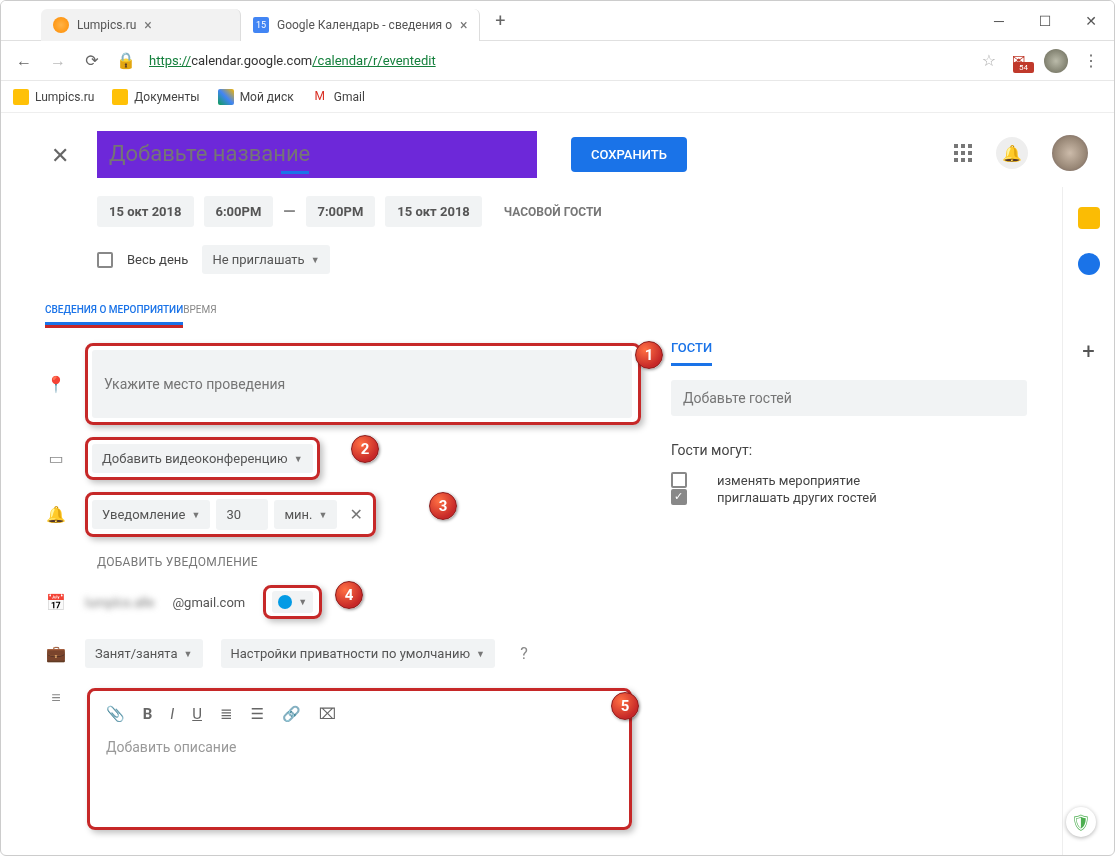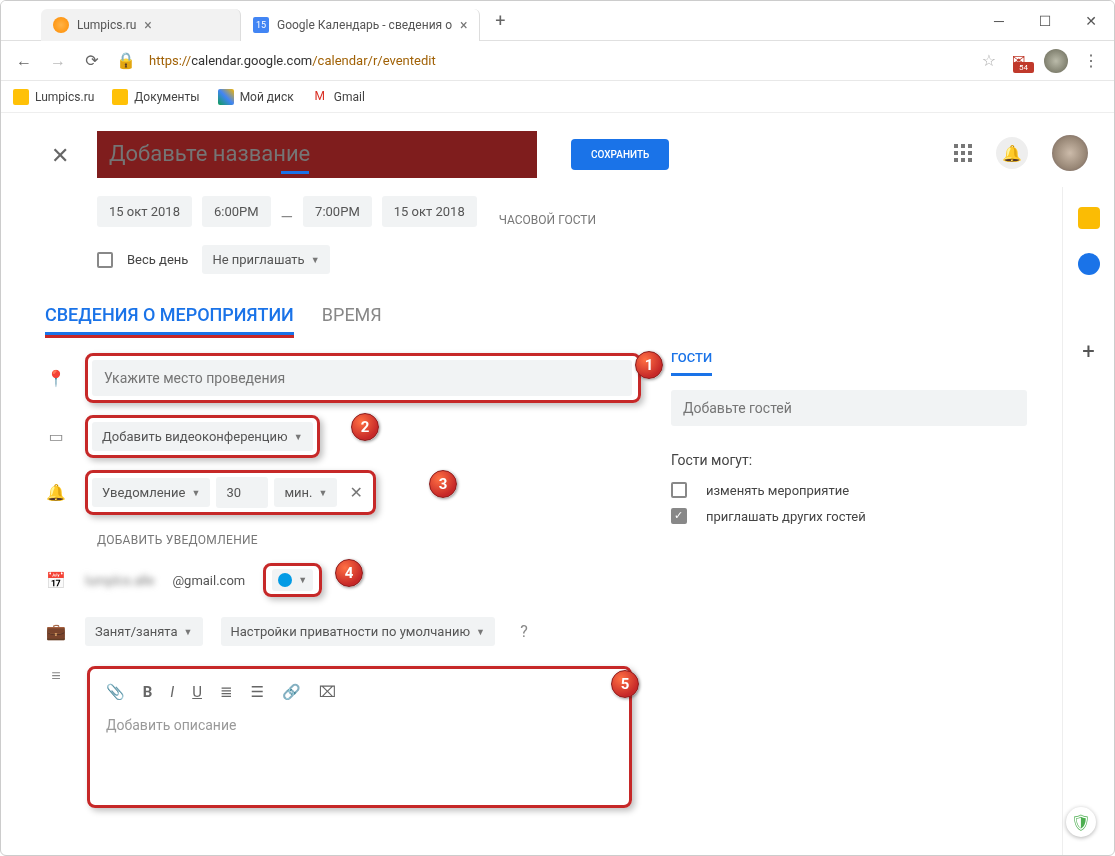--- a/index.html
+++ b/index.html
@@ -13,75 +13,75 @@
 .tab-icon.orange{background:radial-gradient(#ffb347,#ff8c00);}
 .tab-icon.blue{background:#4285f4;color:#fff;font-size:9px;display:flex;align-items:center;justify-content:center;border-radius:2px;}
 .tab-close{color:#777;font-size:14px;}
 .tab-add{margin-left:8px;color:#666;font-size:18px;width:24px;text-align:center;}
 .win-controls{margin-left:auto;display:flex;}
 .win-btn{width:46px;height:40px;display:flex;align-items:center;justify-content:center;font-size:14px;color:#555;}
 .addrbar{height:40px;display:flex;align-items:center;padding:0 12px;gap:12px;border-bottom:1px solid #e8e8e8;}
 .nav-icon{color:#666;font-size:16px;width:22px;text-align:center;}
 .addrbar .lock{color:#2a8a2a;}
 .url{flex:1;font-size:13px;color:#333;}
-.url .gray{color:#a16207;}
+.url .gray{color:#15803d;text-decoration:underline;}
 .ext-icon{width:20px;height:20px;position:relative;}
 .gmail-badge{background:#c0392b;color:#fff;font-size:8px;padding:1px 6px;border-radius:2px;position:absolute;bottom:-2px;right:-2px;}
 .avatar{width:24px;height:24px;border-radius:50%;background:radial-gradient(#bba,#887 60%,#665);}
 .bm-bar{height:32px;display:flex;align-items:center;padding:0 12px;gap:18px;font-size:12px;color:#444;border-bottom:1px solid #eee;}
 .bm{display:flex;align-items:center;gap:6px;}
 .bm-icon{width:16px;height:16px;border-radius:2px;}
 .content{position:relative;padding:0;height:calc(100% - 112px);}
 .header-row{display:flex;align-items:center;padding:18px 24px 18px 50px;gap:24px;}
 .close-x{position:absolute;left:50px;top:30px;color:#666;font-size:22px;}
-.title-input{flex:0 0 440px;margin-left:46px;font-size:22px;color:#aaa;padding:10px 12px;background:#7f1d1d;border:none;border-bottom:2px solid transparent;}
+.title-input{flex:0 0 440px;margin-left:46px;font-size:22px;color:#aaa;padding:10px 12px;background:#6d28d9;border:none;border-bottom:2px solid transparent;}
 .title-underline{position:absolute;height:3px;width:28px;background:#1a73e8;left:280px;top:58px;}
-.save-btn{background:#1a73e8;color:#fff;border:none;padding:10px 20px;font-size:10px;font-weight:500;border-radius:4px;margin-left:10px;}
+.save-btn{background:#1a73e8;color:#fff;border:none;padding:10px 20px;font-size:13px;font-weight:500;border-radius:4px;margin-left:10px;}
 .top-icons{position:absolute;right:26px;top:22px;display:flex;align-items:center;gap:24px;}
 .apps-grid{width:18px;height:18px;display:grid;grid-template-columns:repeat(3,4px);grid-template-rows:repeat(3,4px);gap:3px;}
 .apps-grid span{background:#777;width:4px;height:4px;}
 .bell{width:32px;height:32px;border-radius:50%;background:#eee;display:flex;align-items:center;justify-content:center;color:#888;}
 .avatar-lg{width:36px;height:36px;border-radius:50%;background:radial-gradient(#cba,#987 60%,#655);}
-.date-row{display:flex;align-items:flex-end;gap:10px;padding-left:96px;}
+.date-row{display:flex;align-items:center;gap:10px;padding-left:96px;font-weight:bold;}
 .chip{background:#f1f3f4;padding:8px 12px;font-size:13px;color:#555;border-radius:3px;}
 .dash{color:#888;}
 .tz{font-size:12px;color:#777;margin-left:12px;}
 .allday-row{display:flex;align-items:center;gap:14px;padding:18px 0 0 96px;}
 .checkbox{width:16px;height:16px;border:2px solid #888;border-radius:2px;}
 .checkbox.checked{background:#888;position:relative;}
 .checkbox.checked::after{content:"✓";color:#fff;font-size:11px;position:absolute;top:-1px;left:1px;}
 .dd{display:flex;align-items:center;gap:6px;background:#f1f3f4;padding:7px 10px;font-size:13px;color:#555;border-radius:3px;}
 .caret{font-size:9px;color:#777;}
-.detail-tabs{display:flex;gap:28px;padding:30px 0 0 44px;font-size:18px;}
+.detail-tabs{display:flex;padding:30px 0 0 44px;font-size:10px;}
 .dtab{padding-bottom:10px;color:#888;position:relative;}
 .dtab.active{color:#1a73e8;font-weight:500;}
 .dtab.active::after{content:"";position:absolute;bottom:0;left:0;right:0;height:3px;background:#1a73e8;}
 .dtab.red-underline::before{content:"";position:absolute;bottom:-3px;left:0;right:0;height:3px;background:#c62828;}
 .columns{display:flex;gap:30px;padding:12px 0 0 0;}
 .left-col{flex:0 0 640px;}
 .right-col{flex:1;}
 .field-row{display:flex;align-items:center;gap:18px;padding:6px 0 6px 44px;position:relative;}
 .ficon{width:22px;color:#888;text-align:center;font-size:16px;}
 .boxed{border:3px solid #c62828;border-radius:8px;padding:4px;box-shadow:3px 3px 6px rgba(0,0,0,0.25);}
-.location-input{background:#f1f3f4;padding:10px 12px;font-size:14px;color:#888;width:540px;border:none;border-radius:3px;}
+.location-input{background:#f1f3f4;padding:26px 12px;font-size:14px;color:#888;width:540px;border:none;border-radius:3px;}
 .small-input{background:#f1f3f4;padding:8px 10px;font-size:13px;color:#555;width:52px;border:none;text-align:left;border-radius:3px;}
 .x-btn{color:#777;font-size:16px;padding:6px;}
 .add-notif{font-size:12px;color:#777;padding:12px 0 2px 96px;letter-spacing:0.3px;}
 .email-blur{filter:blur(3px);color:#777;font-size:13px;}
 .color-dot{width:14px;height:14px;border-radius:50%;background:#039be5;}
 .desc-box{border:3px solid #c62828;border-radius:8px;box-shadow:3px 3px 6px rgba(0,0,0,0.25);width:545px;margin-left:2px;padding:8px;}
 .toolbar{display:flex;gap:18px;padding:6px 8px;align-items:center;color:#666;}
 .toolbar span{font-size:15px;}
 .desc-area{padding:10px 8px;font-size:14px;color:#999;min-height:90px;}
 .callout{width:28px;height:28px;border-radius:50%;background:radial-gradient(circle at 35% 30%,#ff7043,#c62828 70%);color:#fff;font-weight:700;display:flex;align-items:center;justify-content:center;font-size:15px;box-shadow:1px 1px 3px rgba(0,0,0,0.4);position:absolute;border:1px solid #8a1a1a;}
 .guests-tab{font-size:13px;color:#1a73e8;font-weight:500;padding-bottom:8px;border-bottom:3px solid #1a73e8;display:inline-block;}
 .guest-input{background:#f1f3f4;padding:10px 12px;font-size:14px;color:#999;border:none;width:356px;border-radius:3px;margin-top:14px;}
 .guest-perms{margin-top:26px;}
 .gp-title{font-size:14px;color:#444;margin-bottom:14px;}
-.gp-row{display:flex;align-items:center;gap:19px;margin:10px 0;font-size:13px;color:#444;}
+.gp-row{display:flex;align-items:center;gap:30px;margin:1px 0;font-size:13px;color:#444;}
 .sidebar-r{position:absolute;right:0;top:74px;width:52px;border-left:1px solid #eee;height:calc(100% - 74px);display:flex;flex-direction:column;align-items:center;gap:24px;padding-top:20px;}
 .sicon{width:22px;height:22px;border-radius:4px;}
 .plus-add{font-size:22px;color:#555;margin-top:40px;}
 .shield{position:absolute;right:18px;bottom:18px;width:30px;height:30px;border-radius:50%;background:#fff;box-shadow:0 1px 4px rgba(0,0,0,0.3);display:flex;align-items:center;justify-content:center;color:#4caf50;}
 </style>
 </head>
 <body>
 
 <div class="window">
   <div class="titlebar">

